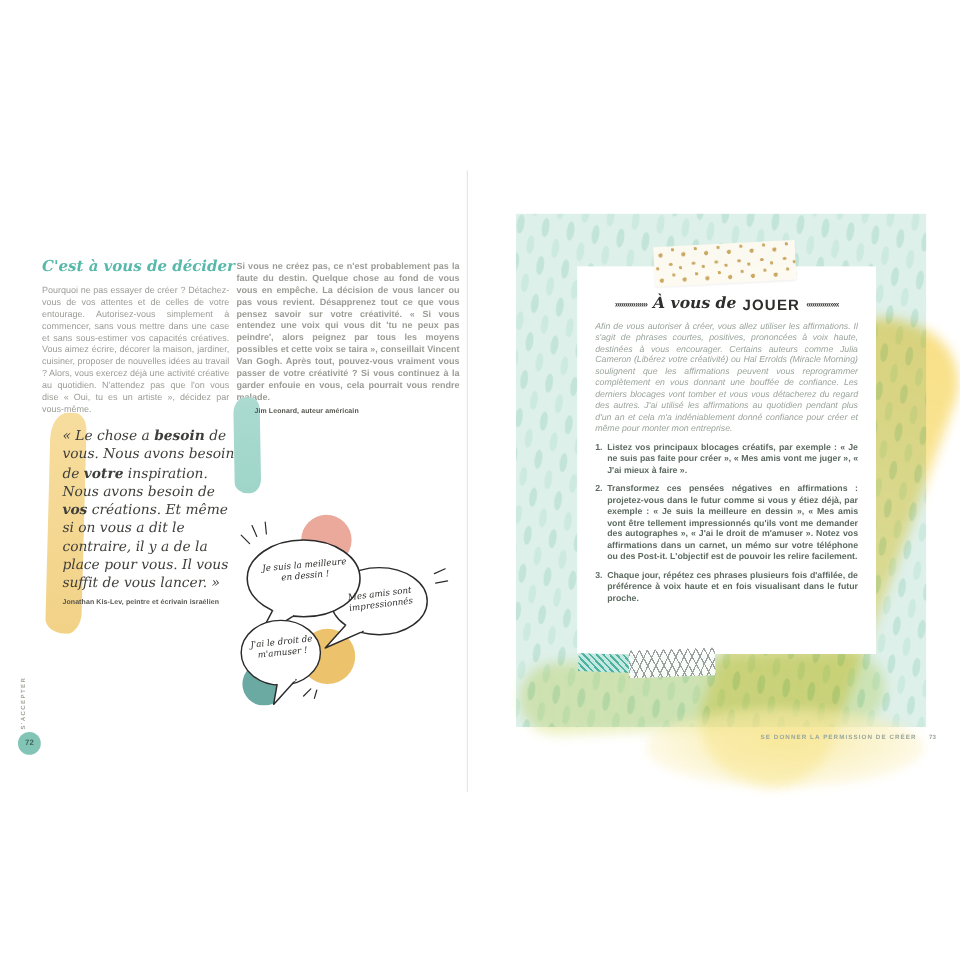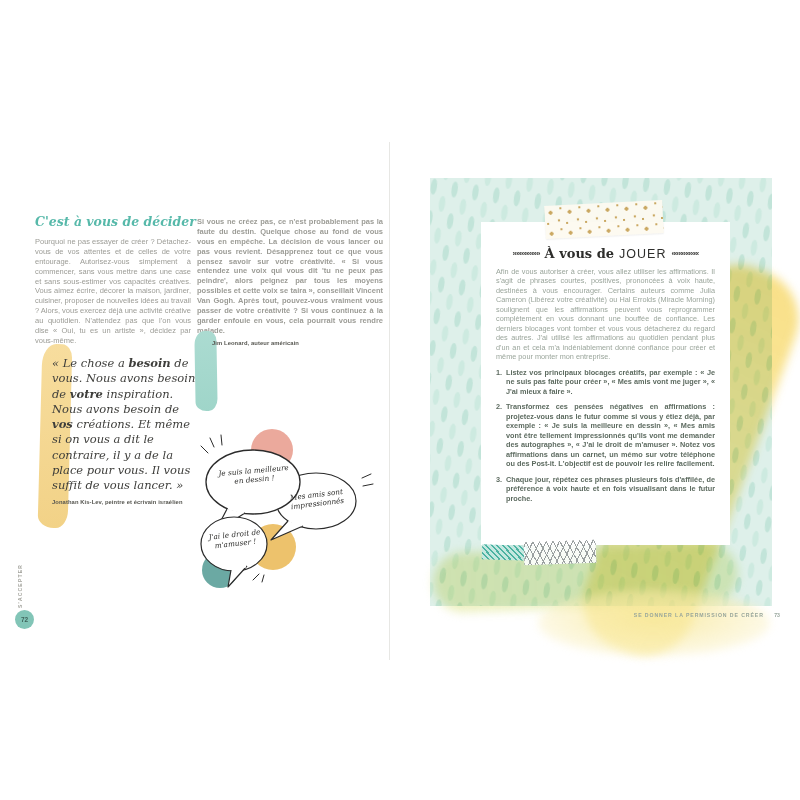--- a/index.html
+++ b/index.html
@@ -59,23 +59,23 @@
         box-sizing:border-box;overflow:hidden;}
   .washi-gold{left:545px;top:203px;width:118px;height:33px;transform:rotate(-3deg);
               background-color:#fdfaf1;opacity:.96;box-shadow:0 1px 2px rgba(0,0,0,.07);
               background-image:radial-gradient(circle at 6px 7px,#c9a55c 1.6px,transparent 1.9px),
                                radial-gradient(circle at 14px 15px,#c9a55c 1.3px,transparent 1.6px),
                                radial-gradient(circle at 3px 18px,#c9a55c 1.2px,transparent 1.5px),
                                radial-gradient(circle at 16px 3px,#c9a55c 1.2px,transparent 1.5px);
               background-size:19px 21px;}
   .card-heading{display:flex;align-items:center;justify-content:center;gap:5px;margin-top:12px;color:#2e2e2c;}
   .deco{font-size:7.5px;letter-spacing:-.8px;color:#3a3a38;font-weight:bold;}
-  .h-script{font-family:"DejaVu Serif",serif;font-weight:bold;font-size:13px;}
-  .h-caps{font-weight:normal;font-size:12.5px;letter-spacing:1px;font-family:"Liberation Sans",sans-serif;}
-  .card-intro{margin-top:6px;font-size:7.3px;line-height:1.3;text-align:justify;color:#9aa59b;}
+  .h-script{font-family:"DejaVu Serif",serif;font-style:italic;font-weight:bold;font-size:13px;}
+  .h-caps{font-weight:bold;font-size:12.5px;letter-spacing:1px;font-family:"Liberation Sans",sans-serif;}
+  .card-intro{margin-top:6px;font-size:7.3px;line-height:1.3;text-align:justify;color:#9aa59b;font-style:italic;}
   .card-list{margin-top:4px;}
   .list-item{display:flex;margin-top:6px;font-size:7.3px;line-height:1.3;color:#5d6b60;font-weight:bold;}
   .list-num{width:10px;flex:none;}
   .list-text{flex:1;text-align:justify;}
   .card-outro{margin-top:8px;font-size:7.3px;line-height:1.4;color:#a9b2a6;}
 
   .washi-teal{left:482px;top:545px;width:46px;height:15px;transform:rotate(2deg);opacity:.95;
               background:repeating-linear-gradient(45deg,#45b0a0 0 1.5px,#c4e8e1 1.5px 4px);}
   .washi-gray{left:524px;top:541px;width:72px;height:23px;transform:rotate(-2deg);
               background-color:rgba(255,255,255,.88);

